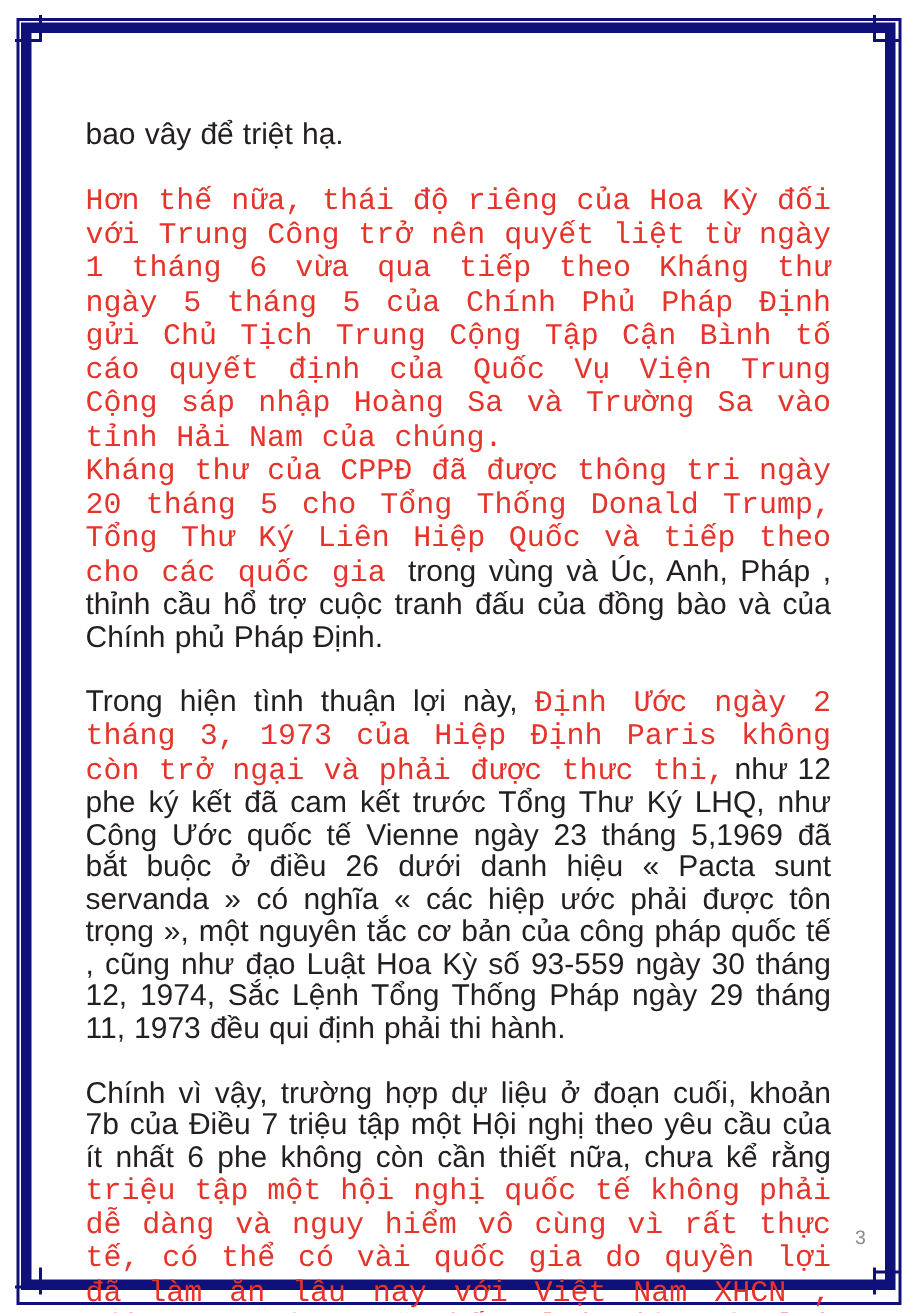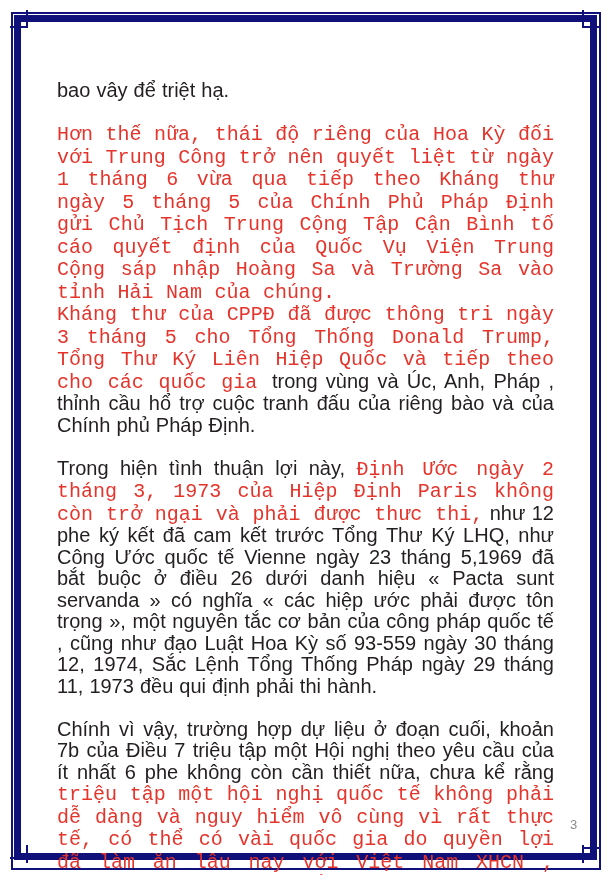--- a/index.html
+++ b/index.html
@@ -79,20 +79,20 @@
   <div class="tick tr-h"></div>
   <div class="tick bl-v"></div>
   <div class="tick bl-h"></div>
   <div class="tick br-v"></div>
   <div class="tick br-h"></div>
 
   <div class="content">
 
   <p><span class="seg-black">bao vây để triệt hạ.</span></p>
       <p class="gap"><span class="seg-red">Hơn thế nữa, thái độ riêng của Hoa Kỳ đối với Trung Công trở nên quyết liệt từ ngày 1 tháng 6 vừa qua tiếp theo Kháng thư ngày 5 tháng 5 của Chính Phủ Pháp Định gửi Chủ Tịch Trung Cộng Tập Cận Bình tố cáo quyết định của Quốc Vụ Viện Trung Cộng sáp nhập Hoàng Sa và Trường Sa vào tỉnh Hải Nam của chúng.</span></p>
-      <p><span class="seg-red">Kháng thư của CPPĐ đã được thông tri ngày 3 tháng 5 cho Tổng Thống Donald Trump, Tổng Thư Ký Liên Hiệp Quốc và tiếp theo cho các quốc gia </span><span class="seg-black">trong vùng và Úc, Anh, Pháp , thỉnh cầu hổ trợ cuộc tranh đấu của riêng bào và của Chính phủ Pháp Định.</span></p>
+      <p><span class="seg-red">Kháng thư của CPPĐ đã được thông tri ngày 20 tháng 5 cho Tổng Thống Donald Trump, Tổng Thư Ký Liên Hiệp Quốc và tiếp theo cho các quốc gia </span><span class="seg-black">trong vùng và Úc, Anh, Pháp , thỉnh cầu hổ trợ cuộc tranh đấu của đồng bào và của Chính phủ Pháp Định.</span></p>
       <p class="gap"><span class="seg-black">Trong hiện tình thuận lợi này,  </span><span class="seg-red">Định Ước ngày 2 tháng 3, 1973 của Hiệp Định Paris không còn trở ngại và phải được thưc thi,</span><span class="seg-black"> như 12 phe ký kết đã cam kết trước Tổng Thư Ký LHQ, như Công Ước quốc tế Vienne ngày 23 tháng 5,1969 đã bắt buộc ở điều 26 dưới danh hiệu « Pacta sunt servanda » có nghĩa «  các hiệp ước phải được tôn trọng », một nguyên tắc cơ bản của công pháp quốc tế , cũng như đạo Luật Hoa Kỳ số 93-559 ngày 30 tháng 12, 1974, Sắc Lệnh Tổng Thống Pháp ngày 29 tháng 11, 1973 đều qui định phải thi hành.</span></p>
       <p class="gap"><span class="seg-black">Chính vì vậy, trường hợp dự liệu ở đoạn cuối,  khoản 7b của Điều 7 triệu tập một Hội nghị theo yêu cầu của ít nhất 6 phe không còn cần thiết nữa, chưa kể rằng </span><span class="seg-red">triệu tập một hội nghị quốc tế không phải dễ dàng và nguy hiểm vô cùng vì rất thực tế, có thể có vài quốc gia do quyền lợi đã làm ăn lâu nay với Việt Nam XHCN , với Trung Cộng, sẽ chống lại việc xét lại HĐ Paris và chôn vùi vĩnh viễn HĐ luôn .</span></p>
     </div>
 
   <div class="page-number">3</div>
 
 </div>
 
 </body></html>

